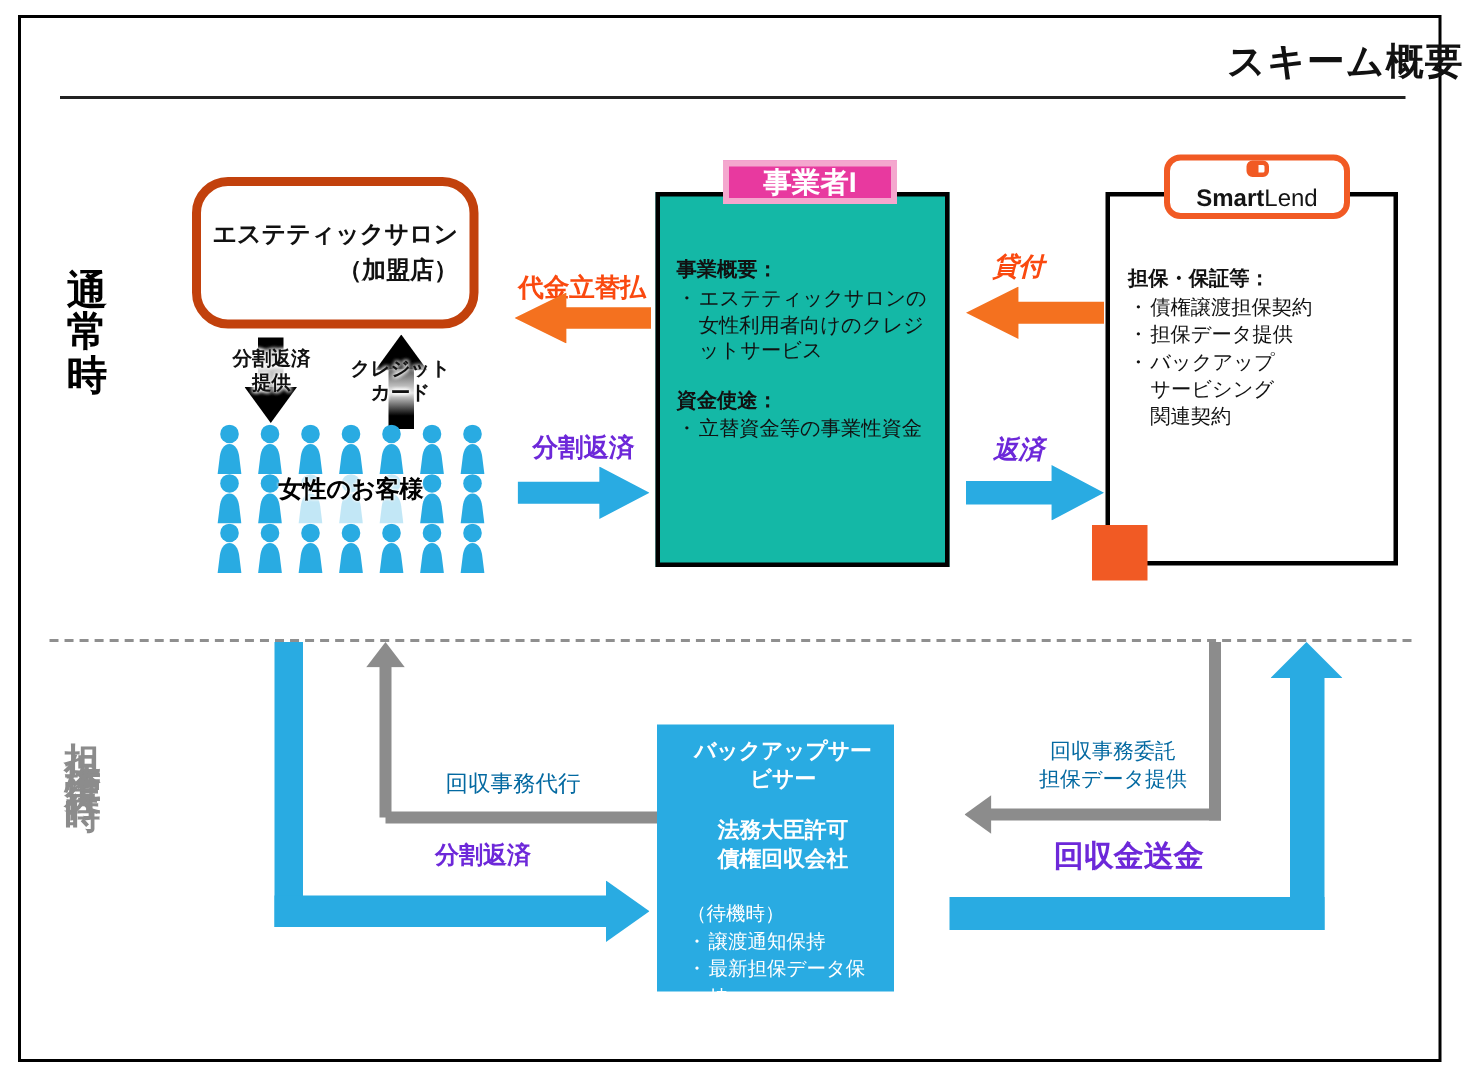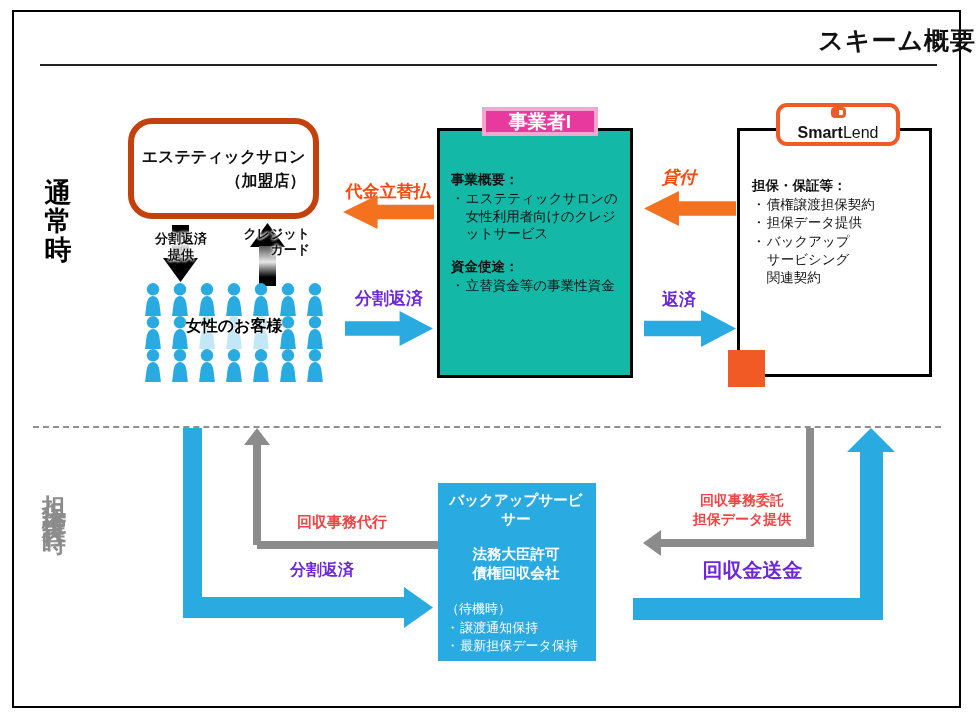--- a/index.html
+++ b/index.html
@@ -29,21 +29,21 @@
     background: linear-gradient(180deg, #000 0%, #000 18%, #e8e8e8 55%, #666 100%); }
   .ghead.down { left: 163px; top: 258px; width: 35px; height: 24px; background: #000;
     clip-path: polygon(0 0, 100% 0, 50% 100%); }
   .ghead.up { left: 250px; top: 223px; width: 35px; height: 24px; background: #000;
     clip-path: polygon(50% 0, 100% 100%, 0 100%); }
   .gstem.up { left: 259px; top: 246px; height: 40px;
     background: linear-gradient(0deg, #000 0%, #000 22%, #e8e8e8 60%, #555 100%); }
   .glabel { font-size: 13px; font-weight: bold; text-align: center; line-height: 1.25;
     white-space: pre-line; text-shadow: 0 0 3px #fff, 0 0 3px #fff, 0 0 3px #fff; }
   .glabel.service { left: 138px; top: 231px; width: 86px; }
-  .glabel.credit  { left: 224px; top: 226px; width: 86px; text-align: right; }
+  .glabel.credit  { left: 224px; top: 238px; width: 86px; }
 
   
   .customers { left: 133px; top: 283px; width: 202px; }
   .people-row { display: flex; justify-content: center; gap: 7px; height: 33px; }
   .person { width: 20px; height: 33px; display: inline-block; }
   .person.faded { opacity: 0.28; }
   .customers-label { left: 133px; top: 316px; width: 202px; text-align: center;
     font-size: 16px; font-weight: bold; color: #000; white-space: nowrap;
     text-shadow: 0 0 2px #fff, 0 0 2px #fff; z-index: 5; }
 
@@ -56,21 +56,21 @@
   .arr-bunkatsu { left: 345px; top: 311px; width: 88px; height: 35px; }
   .arr-kashi    { left: 644px; top: 191px; width: 92px; height: 35px; }
   .arr-hensai   { left: 644px; top: 310px; width: 92px; height: 37px; }
 
   .flow-label { font-weight: bold; font-size: 17px; text-align: center; white-space: nowrap; }
   .flow-label.orange { color: #FA490F; }
   .flow-label.blue   { color: #6d28d9; }
   .lbl-daikin   { left: 334px; top: 168px; width: 108px; margin-top: 12px; }
   .lbl-bunkatsu { left: 345px; top: 287px; width: 88px; }
   .lbl-kashi    { left: 644px; top: 166px; width: 70px; font-style: italic; }
-  .lbl-hensai   { left: 644px; top: 288px; width: 70px; }
+  .lbl-hensai   { left: 644px; top: 288px; width: 70px; font-style: italic; }
 
   
   .op-box { left: 437px; top: 128px; width: 196px; height: 250px; border: 3px solid #000;
     background: #14b8a6; padding: 40px 11px 0 11px; font-size: 13.5px; line-height: 1.32; }
   .op-badge { left: 482px; top: 107px; width: 116px; height: 29px; background: #E8399F;
     border: 4px solid #F4A7CE; color: #fff; font-weight: bold; font-size: 19px;
     display: flex; align-items: center; justify-content: center; z-index: 6; }
   .sec-heading { font-weight: bold; margin-bottom: 1px; }
   .bullet { display: flex; }
   .bullet::before { content: "・"; flex: 0 0 1.1em; }
@@ -89,38 +89,38 @@
     width: 6px; height: 6px; background: #F15A24; }
   .sl-word { font-size: 16px; color: #141414; letter-spacing: 0; }
   .sl-word .b { font-weight: bold; }
   .orange-square { left: 728px; top: 350px; width: 37px; height: 37px; background: #F15A24; z-index: 7; }
 
   
   .divider { left: 33px; top: 426px; width: 908px; border-top: 2px dashed #8f8f8f; }
 
   
   .srv-box { left: 438px; top: 483px; width: 158px; height: 178px; background: #29ABE2;
-    color: #fff; padding: 8px 10px 0 8px; }
+    color: #fff; padding: 8px 10px 0 20px; }
   .srv-title { font-weight: bold; font-size: 14.5px; text-align: center; }
   .srv-sub { font-weight: bold; font-size: 14.5px; text-align: center; margin-top: 16px;
     line-height: 1.3; white-space: pre-line; }
   .srv-detail { margin-top: 17px; font-size: 13px; line-height: 1.45; }
 
   
   .blL-v { left: 183px; top: 428px; width: 19px; height: 190px; background: #29ABE2; }
   .blL-h { left: 183px; top: 597px; width: 223px; height: 21px; background: #29ABE2; }
   .blL-head { left: 404px; top: 587px; width: 29px; height: 41px; background: #29ABE2;
     clip-path: polygon(0 0, 100% 50%, 0 100%); }
 
   
   .grL-h { left: 257px; top: 541px; width: 181px; height: 8px; background: #8C8C8C; }
   .grL-v { left: 253px; top: 443px; width: 8px; height: 102px; background: #8C8C8C; }
   .grL-head { left: 244px; top: 428px; width: 26px; height: 17px; background: #8C8C8C;
     clip-path: polygon(50% 0, 100% 100%, 0 100%); }
-  .gray-label { color: #ef4444; font-weight: bold; text-align: center; white-space: pre-line; }
+  .gray-label { color: #0369a1; font-weight: normal; text-align: center; white-space: pre-line; }
   .lbl-daiko { left: 272px; top: 513px; width: 140px; font-size: 15px; }
   .lbl-bunkatsu2 { left: 262px; top: 560px; width: 120px; font-size: 16px; }
 
   
   .grR-v { left: 806px; top: 428px; width: 8px; height: 119px; background: #8C8C8C; }
   .grR-h { left: 659px; top: 539px; width: 155px; height: 8px; background: #8C8C8C; }
   .grR-head { left: 643px; top: 530px; width: 18px; height: 26px; background: #8C8C8C;
     clip-path: polygon(100% 0, 0 50%, 100% 100%); }
   .lbl-itaku { left: 668px; top: 491px; width: 148px; font-size: 14px; line-height: 1.35; }
 

